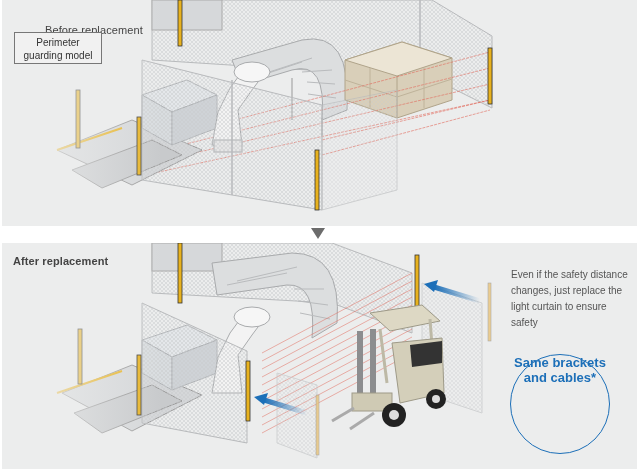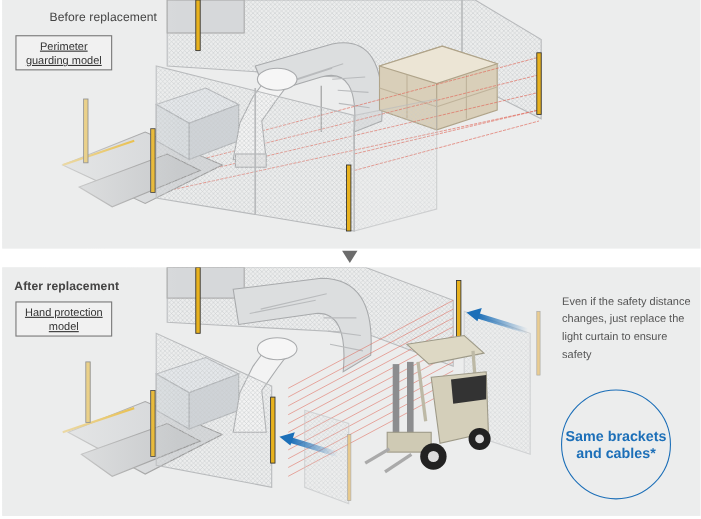--- a/index.html
+++ b/index.html
@@ -2,28 +2,28 @@
 <html><head>
 <meta charset="utf-8">
 <style>
   html,body{margin:0;padding:0;background:#ffffff;}
   body{width:637px;height:472px;position:relative;overflow:hidden;font-family:"Liberation Sans","DejaVu Sans",sans-serif;}
   .panel{position:absolute;left:2px;width:635px;background:#eceded;overflow:hidden;}
   #panel-before{top:0;height:226px;}
   #panel-after{top:243px;height:226px;}
   .panel svg.scene{position:absolute;left:0;top:0;}
   .heading{position:absolute;left:11px;font-size:11px;color:#444;letter-spacing:0.1px;}
-  .model-box{position:absolute;left:12px;width:88px;border:1px solid #777;background:#f1f1f1;color:#333;font-size:10px;line-height:13px;text-align:center;padding:3px 2px 4px;box-sizing:border-box;text-decoration:underline;}
-  #panel-before .heading{top:10px;padding-left:32px;}
+  .model-box{position:absolute;left:12px;width:88px;border:1px solid #777;background:#f1f1f1;color:#333;font-size:10px;line-height:13px;text-align:center;padding:3px 2px 4px;box-sizing:border-box;}
+  #panel-before .heading{top:24px;padding-left:32px;}
   #panel-before .model-box{top:32px;height:32px;}
   #panel-after .heading{top:12px;font-weight:bold;}
   #panel-after .model-box{top:31px;height:32px;}
   .arrow-down{position:absolute;left:311px;top:228px;width:0;height:0;border-left:7px solid transparent;border-right:7px solid transparent;border-top:11px solid #6c6c6c;}
   .note{position:absolute;left:509px;top:24px;width:124px;font-size:10px;line-height:16px;color:#555;}
-  .circle{position:absolute;left:508px;top:111px;width:100px;height:100px;border:1.5px solid #1c6fb8;border-radius:50%;box-sizing:border-box;display:flex;align-items:center;justify-content:center;text-align:center;color:#1c6fb8;font-size:13px;font-weight:bold;line-height:15px;background:#eceded;}
+  .circle{position:absolute;left:508px;top:111px;width:100px;height:100px;border:1.5px solid #1c6fb8;border-radius:50%;box-sizing:border-box;display:flex;justify-content:center;text-align:center;color:#1c6fb8;font-size:13px;font-weight:bold;line-height:15px;background:#eceded;}
 </style>
 </head>
 <body>
 
 <div class="panel" id="panel-before">
   <svg class="scene" width="635" height="226" viewBox="0 0 635 226">
     <defs>
       <pattern id="mesh" width="4" height="4" patternUnits="userSpaceOnUse">
         <path d="M0 0 L4 4 M4 0 L0 4" stroke="#c9cbcd" stroke-width="0.5"></path>
       </pattern>
@@ -197,18 +197,17 @@
       <circle cx="392" cy="172" r="12" fill="#222"></circle>
         <circle cx="392" cy="172" r="5" fill="#ddd"></circle>
       <circle cx="434" cy="156" r="10" fill="#222"></circle>
         <circle cx="434" cy="156" r="4" fill="#ddd"></circle>
       <line x1="352" y1="165" x2="330" y2="178" stroke="#aaa" stroke-width="3"></line>
       <line x1="372" y1="170" x2="348" y2="186" stroke="#aaa" stroke-width="3"></line>
     </g>
     <rect x="0" y="0" width="160" height="226" fill="url(#fadeL2)"></rect>
   </svg>
   <div class="heading">After replacement</div>
-  <div class="model-box">Hand protection model</div>
   <div class="note">Even if the safety distance changes, just replace the light curtain to ensure safety</div>
   <div class="circle">
     <span>Same brackets and cables*</span>
   </div>
 </div>
 
 </body></html>

